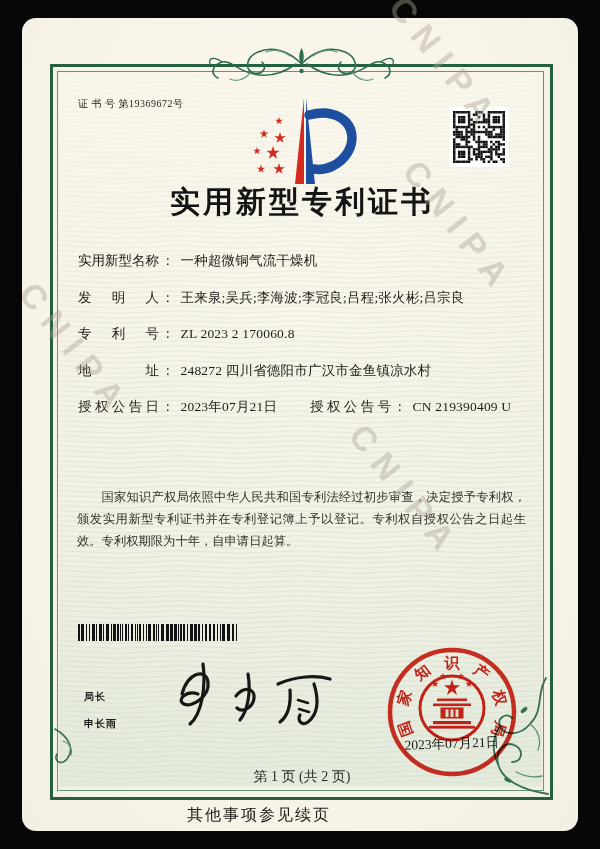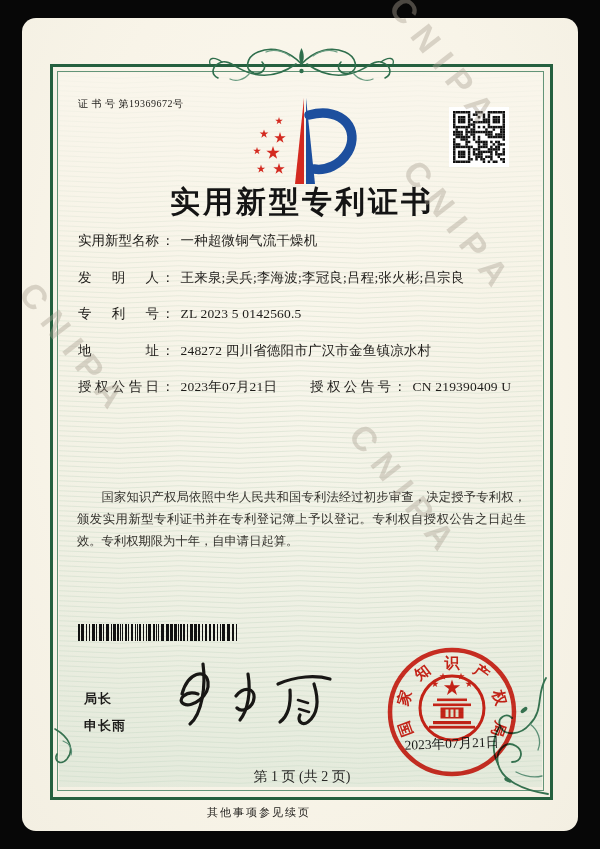--- a/index.html
+++ b/index.html
@@ -11,39 +11,39 @@
   .frame-inner{position:absolute;left:57px;top:71px;width:485px;height:718px;border:1px solid #639478;}
   .inner-bg{position:absolute;left:59px;top:73px;width:483px;height:714px;overflow:hidden;}
   .tint{position:absolute;left:59px;top:73px;width:483px;height:714px;pointer-events:none;
         background:linear-gradient(180deg, rgba(250,246,236,.85) 0%, rgba(246,243,230,.45) 30%,
                    rgba(230,236,222,.35) 62%, rgba(213,227,211,.55) 100%);}
   .certno{position:absolute;left:78px;top:97px;font-size:10px;color:#23211e;letter-spacing:.5px;}
   .logo{position:absolute;left:248px;top:94px;width:118px;height:94px;}
   .qr{position:absolute;left:449px;top:107px;width:52px;height:52px;background:#fff;padding:4px;}
   .title{position:absolute;left:52px;top:182px;width:500px;text-align:center;
          font-size:30px;font-weight:bold;color:#141414;letter-spacing:3px;}
-  .fields{position:absolute;left:78px;top:232px;width:452px;font-size:13.5px;color:#1f1d1a;}
+  .fields{position:absolute;left:78px;top:252px;width:452px;font-size:13.5px;color:#1f1d1a;}
   .frow{position:relative;height:18px;margin-bottom:18.6px;white-space:nowrap;}
   .flabel{display:inline-block;width:81px;text-align:justify;text-align-last:justify;vertical-align:top;}
   .fcolon{margin-left:2px;}
   .fvalue{margin-left:6px;letter-spacing:.2px;}
   .pair2{position:absolute;left:232px;top:0;}
   .paras{position:absolute;left:77px;top:486px;width:449px;font-size:12.3px;line-height:22px;
          color:#32302b;text-align:justify;}
   .paras p{margin:0;text-indent:2em;}
   .barcode{position:absolute;left:78px;top:624px;width:164px;height:17px;}
   .signer{position:absolute;left:84px;font-family:Liberation Serif, serif;
-          font-size:13px;font-weight:600;color:#1c1b19;letter-spacing:1px;}
+          font-size:10px;font-weight:600;color:#1c1b19;letter-spacing:1px;}
   .signer.t{top:690px}.signer.n{top:717px}
   .sig{position:absolute;left:158px;top:656px;width:185px;height:75px;}
   .seal{position:absolute;left:384px;top:644px;width:136px;height:136px;mix-blend-mode:multiply;}
   .sealch{font-family:"Liberation Sans","DejaVu Sans",sans-serif;font-weight:700;font-size:15px;
           fill:#d8251a;text-anchor:middle;dominant-baseline:central;}
   .pagefoot{position:absolute;left:52px;top:768px;width:500px;text-align:center;font-size:14px;color:#2a2a28;}
-  .contnote{position:absolute;left:22px;top:805px;width:474px;text-align:center;font-size:11px;color:#22201d;letter-spacing:2px;}
+  .contnote{position:absolute;left:22px;top:805px;width:474px;text-align:center;font-size:16px;color:#22201d;letter-spacing:2px;}
   .orn{position:absolute;pointer-events:none;}
   .wm{position:absolute;width:230px;font-family:"Liberation Sans","DejaVu Sans",sans-serif;
       font-size:34px;font-weight:600;letter-spacing:11px;color:rgba(172,163,147,.42);
       transform:rotate(52deg);pointer-events:none;z-index:50;}
 </style>
 </head>
 <body>
 
 <div class="photo">
 
@@ -514,21 +514,21 @@
         <rect x="40.8" y="48.0" width="2.4" height="2.4" fill="#101010"></rect>
         <rect x="48.0" y="48.0" width="2.4" height="2.4" fill="#101010"></rect>
       </svg>
   </div>
 
   <div class="title">实用新型专利证书</div>
 
   <div class="fields" id="fields">
       <div class="frow"><span class="flabel">实用新型名称</span><span class="fcolon">：</span><span class="fvalue">一种超微铜气流干燥机</span></div>
       <div class="frow"><span class="flabel">发明人</span><span class="fcolon">：</span><span class="fvalue">王来泉;吴兵;李海波;李冠良;吕程;张火彬;吕宗良</span></div>
-      <div class="frow"><span class="flabel">专利号</span><span class="fcolon">：</span><span class="fvalue">ZL 2023 5 0142560.5</span></div>
+      <div class="frow"><span class="flabel">专利号</span><span class="fcolon">：</span><span class="fvalue">ZL 2023 2 170060.8</span></div>
       <div class="frow"><span class="flabel">地址</span><span class="fcolon">：</span><span class="fvalue">248272 四川省德阳市广汉市金鱼镇凉水村</span></div>
       <div class="frow"><span class="flabel">授权公告日</span><span class="fcolon">：</span><span class="fvalue">2023年07月21日</span><span class="pair2"><span class="flabel">授权公告号</span><span class="fcolon">：</span><span class="fvalue">CN 219390409 U</span></span></div>
     </div>
 
   <div class="paras">
     <p>国家知识产权局依照中华人民共和国专利法经过初步审查，决定授予专利权，颁发实用新型专利证书并在专利登记簿上予以登记。专利权自授权公告之日起生效。专利权期限为十年，自申请日起算。</p>
   </div>
 
   <svg class="barcode" id="bcsvg" viewBox="0 0 164 17">
       <rect x="0" y="0" width="2" height="17" fill="#111"></rect>

